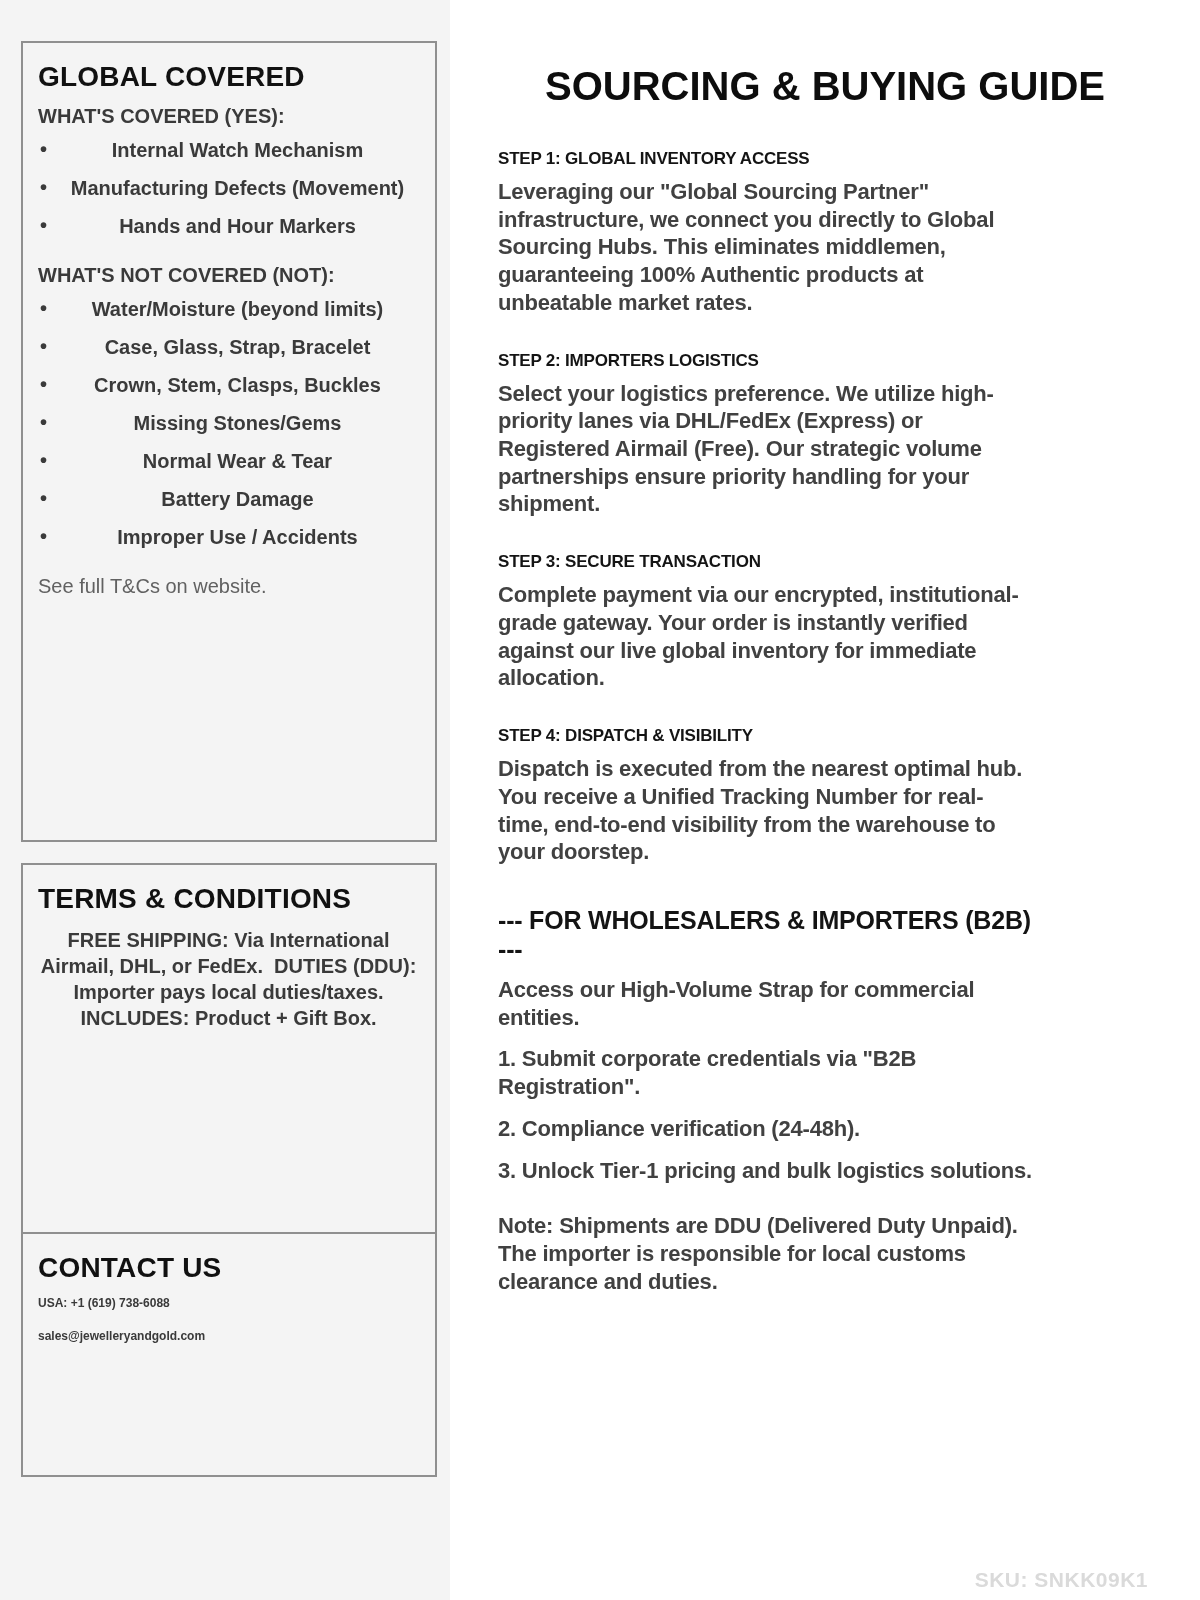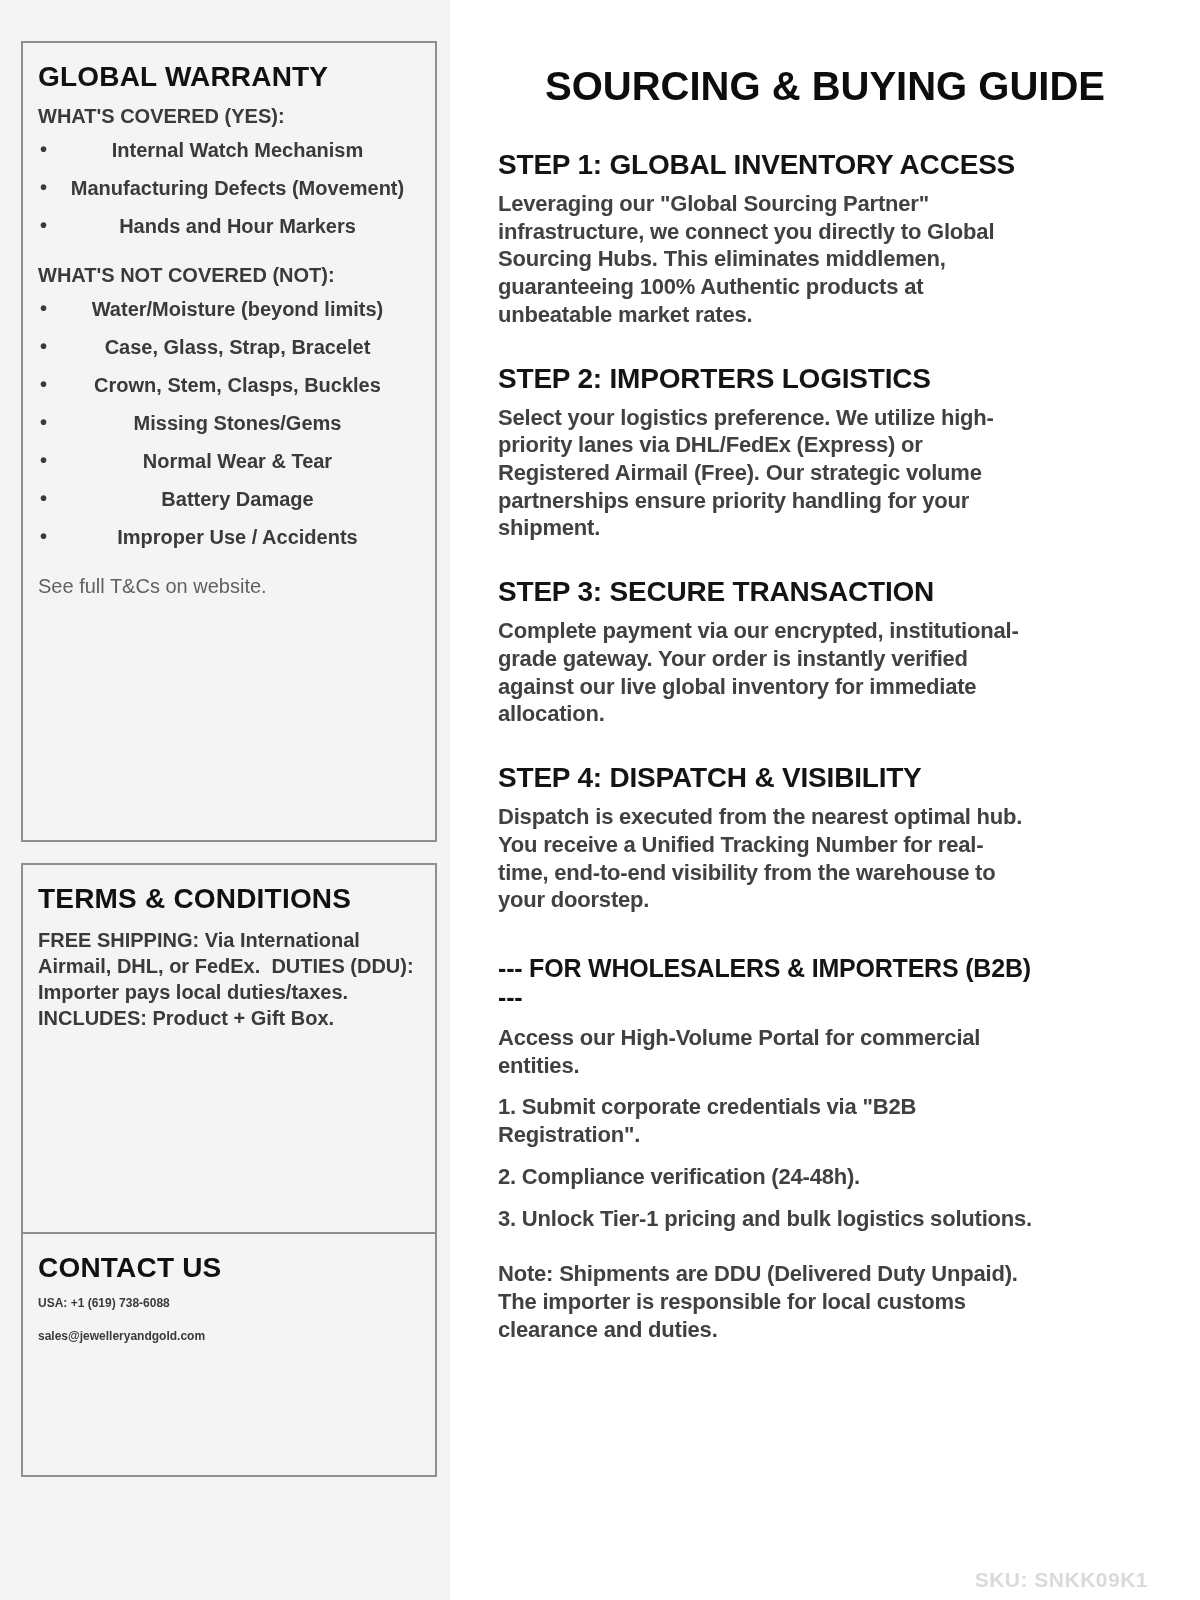--- a/index.html
+++ b/index.html
@@ -35,38 +35,38 @@
     margin-bottom:14px; line-height:1.2; padding-left:18px; position:relative;
   }
   .bullet-list li::before {
     content:"•"; position:absolute; left:2px; top:-1px; color:#3a3a3a;
   }
   .footnote {
     font-size:20px; font-weight:400; color:#616161; margin-top:14px;
   }
   .terms-body {
     font-size:20px; font-weight:700; color:#3a3a3a;
-    line-height:1.3; white-space:pre-wrap; margin-top:4px;
+    line-height:1.3; white-space:pre-wrap; margin-top:4px;text-align:center;
   }
   .contact-line {
     font-size:12px; font-weight:700; color:#3a3a3a; margin-bottom:19px;
   }
   .contact-line:first-of-type { margin-top:2px; }
   
   .main {
     position:absolute; left:450px; top:8px; width:750px; height:1600px;
     background:#ffffff;
   }
   .main-title {
     margin-top:56px; text-align:center;
     font-size:40px; font-weight:800; color:#0d0d0d; letter-spacing:0px;
   }
   .content { margin:40px 0 0 48px; width:535px; }
   .step-heading {
-    font-size:28px; font-weight:800; color:#141414;
+    font-size:17px; font-weight:800; color:#141414;
     margin-top:34px; margin-bottom:9px; letter-spacing:-0.2px;
   }
   .step-body {
     font-size:22px; font-weight:700; color:#414141;
     line-height:1.26; letter-spacing:-0.2px;
   }
   .b2b-heading {
     font-size:25px; font-weight:800; color:#141414;
     margin-top:40px; margin-bottom:12px; letter-spacing:-0.2px;
   }
@@ -81,21 +81,21 @@
   }
 </style>
 </head>
 <body>
 
 <div class="page">
 
   <div class="sidebar">
 
     <div class="panel panel-warranty">
-      <h2>GLOBAL WARRANTY</h2>
+      <h2>GLOBAL COVERED</h2>
       <div class="sub-h">WHAT'S COVERED (YES):</div>
       <ul class="bullet-list">
         <li>Internal Watch Mechanism</li>
         <li>Manufacturing Defects (Movement)</li>
         <li>Hands and Hour Markers</li>
       </ul>
       <div class="sub-h">WHAT'S NOT COVERED (NOT):</div>
       <ul class="bullet-list">
         <li>Water/Moisture (beyond limits)</li>
         <li>Case, Glass, Strap, Bracelet</li>
@@ -141,21 +141,21 @@
         <div class="step-body">Complete payment via our encrypted, institutional-grade gateway. Your order is instantly verified against our live global inventory for immediate allocation.</div>
       </div>
 
       <div>
         <div class="step-heading">STEP 4: DISPATCH &amp; VISIBILITY</div>
         <div class="step-body">Dispatch is executed from the nearest optimal hub. You receive a Unified Tracking Number for real-time, end-to-end visibility from the warehouse to your doorstep.</div>
       </div>
 
       <div>
         <div class="b2b-heading">--- FOR WHOLESALERS &amp; IMPORTERS (B2B) ---</div>
-        <div class="b2b-para">Access our High-Volume Portal for commercial entities.</div>
+        <div class="b2b-para">Access our High-Volume Strap for commercial entities.</div>
         <div class="b2b-para">1. Submit corporate credentials via "B2B Registration".</div>
         <div class="b2b-para">2. Compliance verification (24-48h).</div>
         <div class="b2b-para">3. Unlock Tier-1 pricing and bulk logistics solutions.</div>
         <div class="b2b-para b2b-note">Note: Shipments are DDU (Delivered Duty Unpaid). The importer is responsible for local customs clearance and duties.</div>
       </div>
 
     </div>
 
     <div class="sku">SKU: SNKK09K1</div>
   </div>

